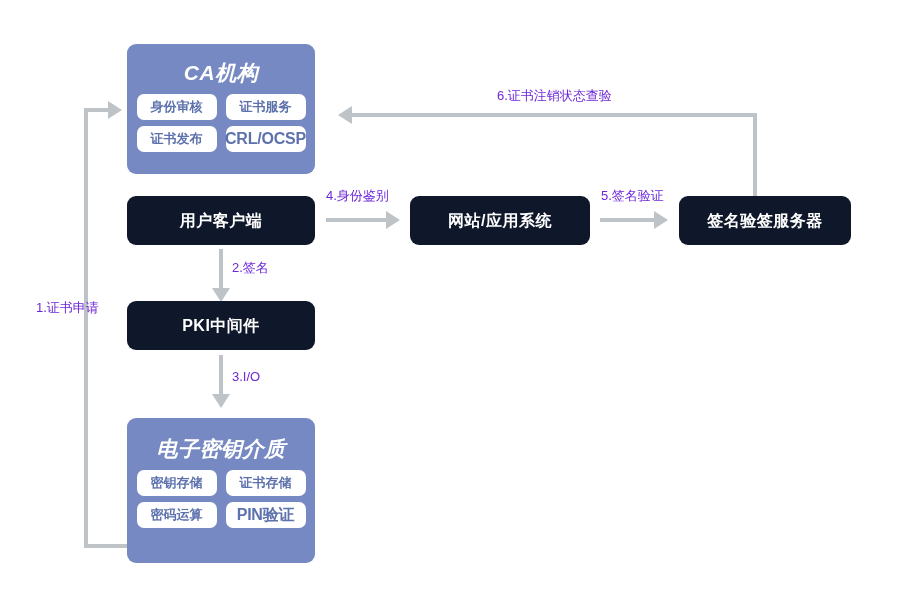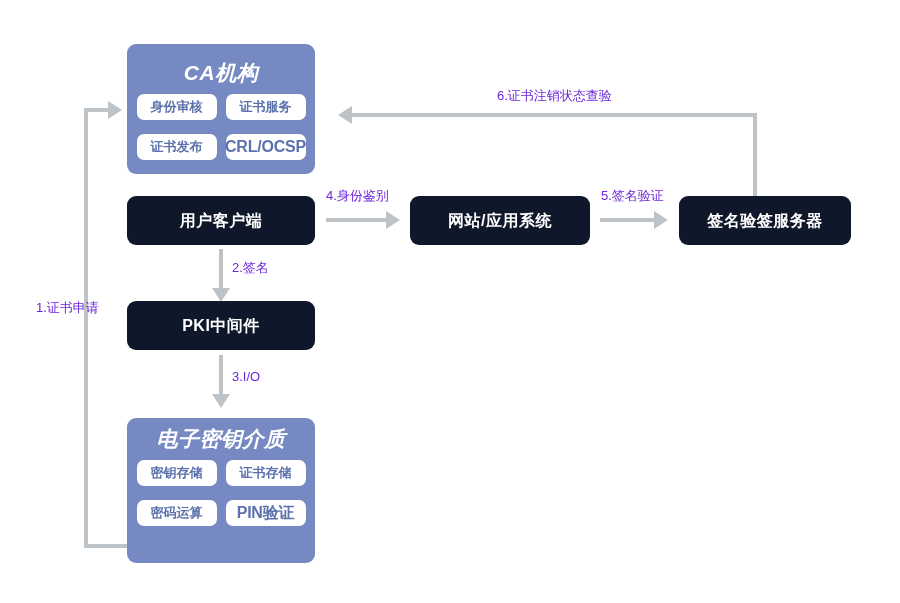--- a/index.html
+++ b/index.html
@@ -47,21 +47,21 @@
   }
   .node.purple .node-title {
     font-size: 21px;
     font-style: italic;
   }
 
   
   .pill-grid {
     display: grid;
     grid-template-columns: repeat(2, 80px);
-    gap: 14px 9px;
+    gap: 6px 9px;
     margin-top: 11px;
   }
   .pill {
     background: #ffffff;
     border-radius: 7px;
     height: 26px;
     display: flex;
     align-items: center;
     justify-content: center;
     color: #5d72ad;
@@ -146,21 +146,21 @@
   <div class="edge-label" style="left:232px; top:261px;">2.签名</div>
 
   <div class="node teal simple" style="left:127px; top:301px; width:188px; height:49px;">
     <div class="node-title">PKI中间件</div>
   </div>
 
   <div class="conn v" style="left:219px; top:355px; height:41px;"></div>
   <div class="arrowhead down" style="left:212px; top:394px;"></div>
   <div class="edge-label" style="left:232px; top:370px;">3.I/O</div>
 
-  <div class="node purple" style="left:127px; top:418px; width:188px; height:145px; padding-top:10px;">
+  <div class="node purple" style="left:127px; top:418px; width:188px; height:145px; padding-top:20px;">
     <div class="node-title">电子密钥介质</div>
     <div class="pill-grid">
       <div class="pill">密钥存储</div>
       <div class="pill">证书存储</div>
       <div class="pill">密码运算</div>
       <div class="pill latin">PIN验证</div>
     </div>
   </div>
 
   <div class="conn h" style="left:326px; top:218px; width:62px;"></div>

